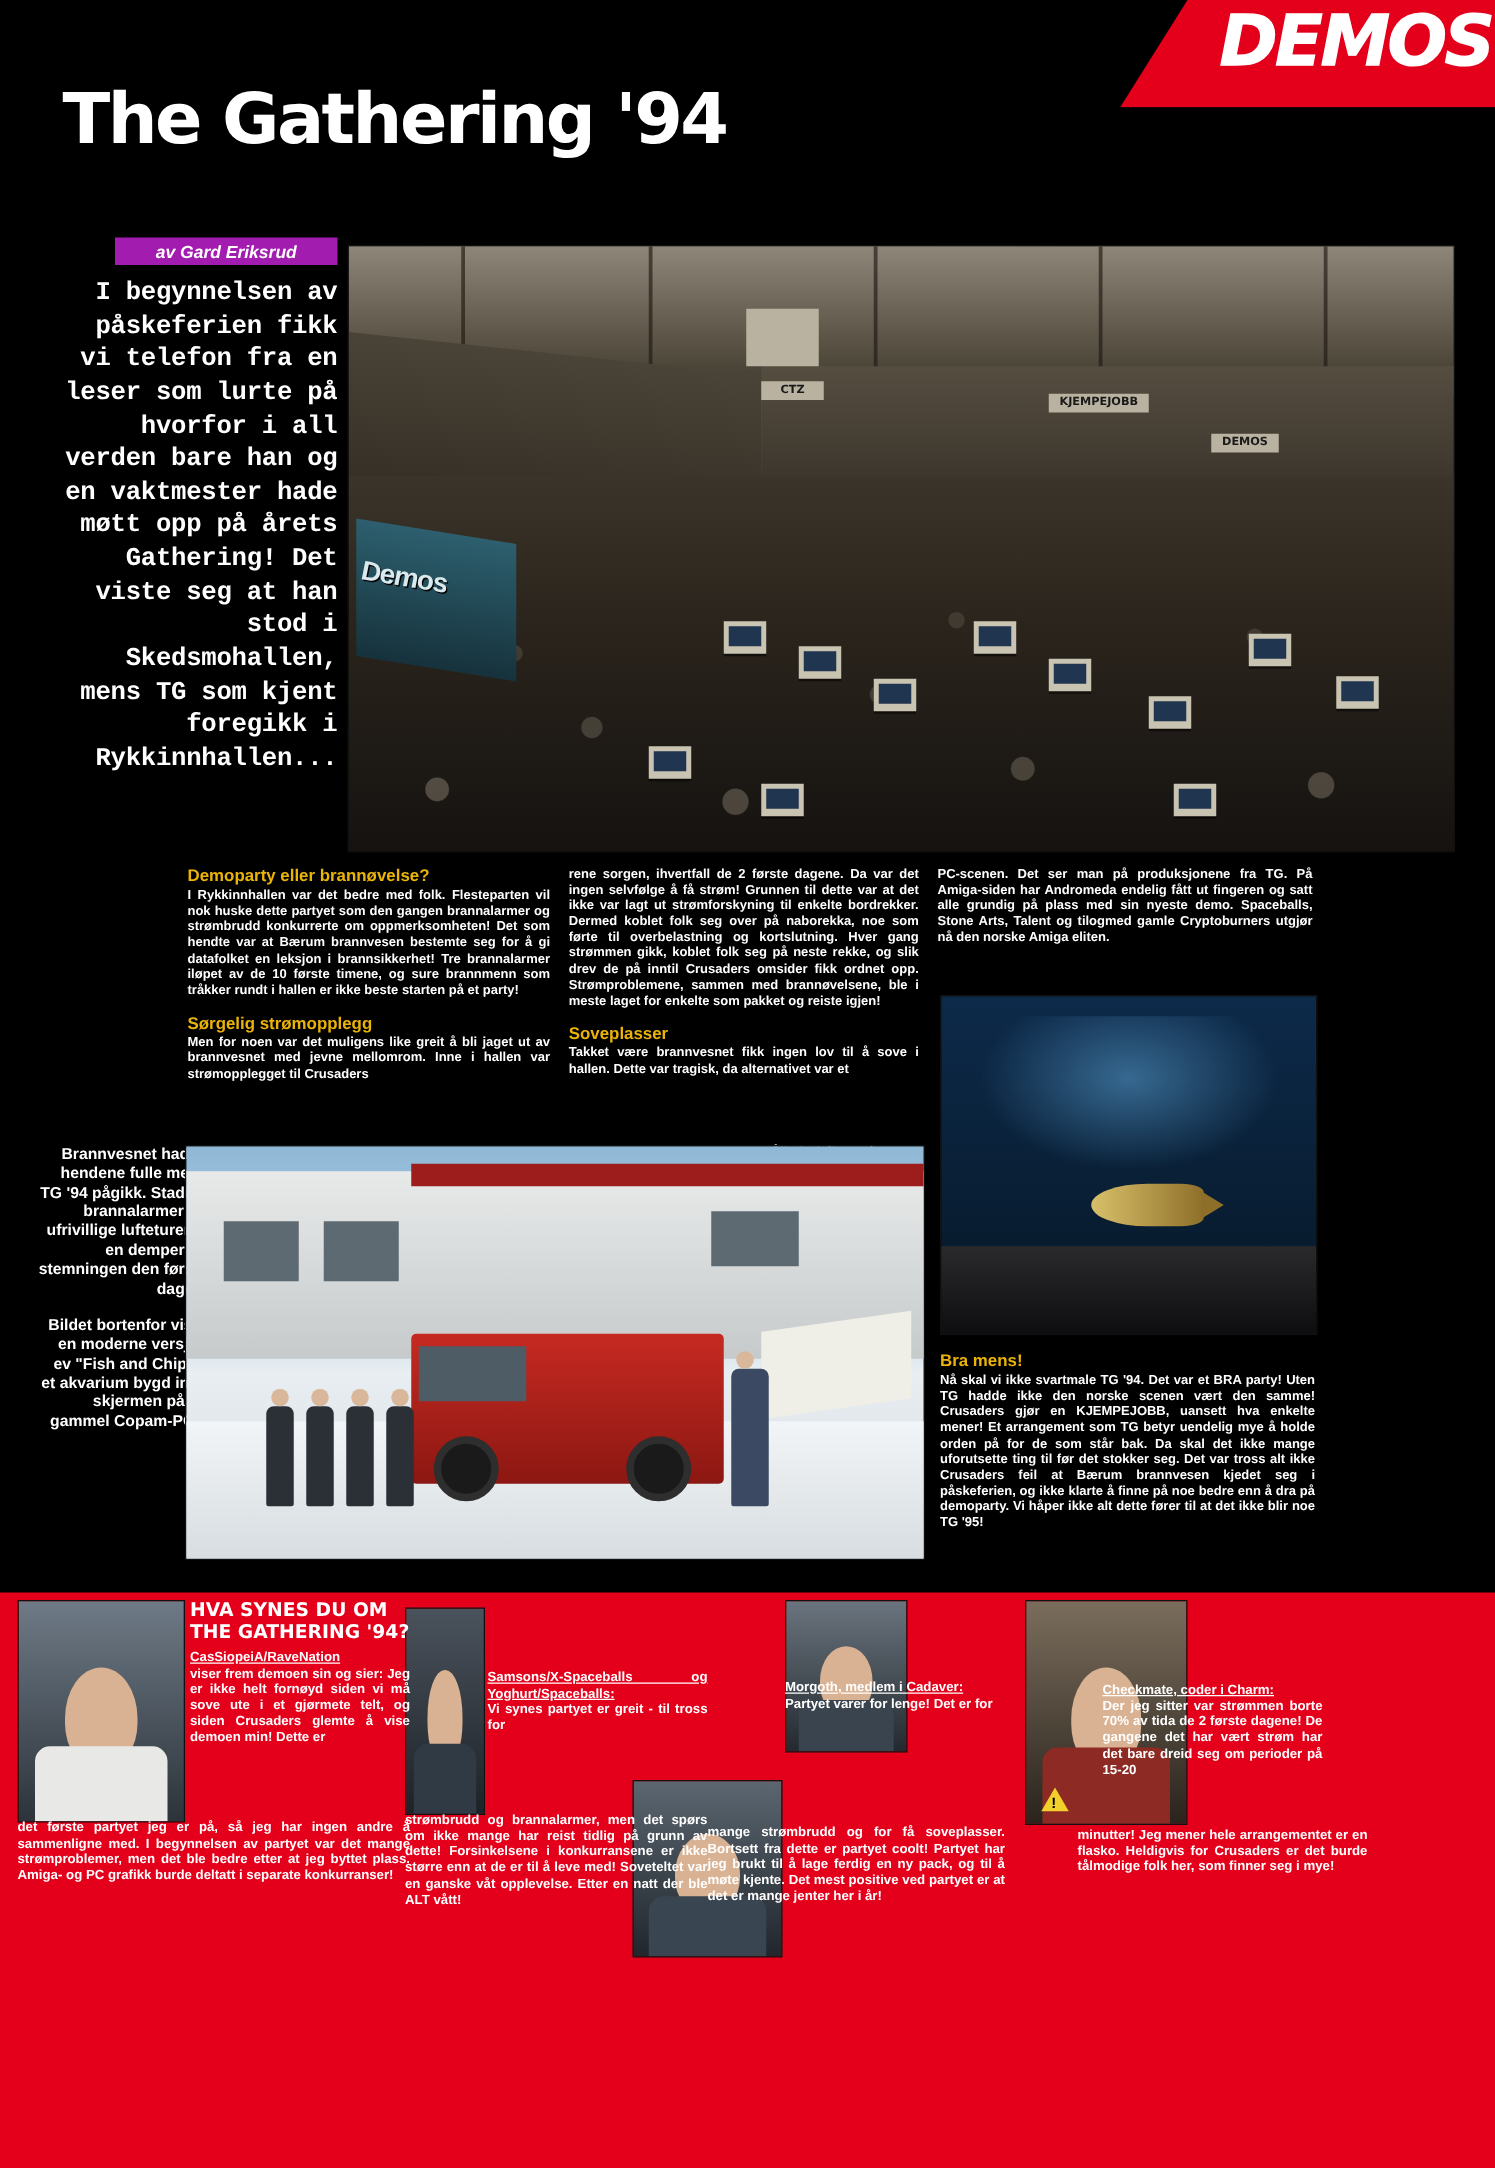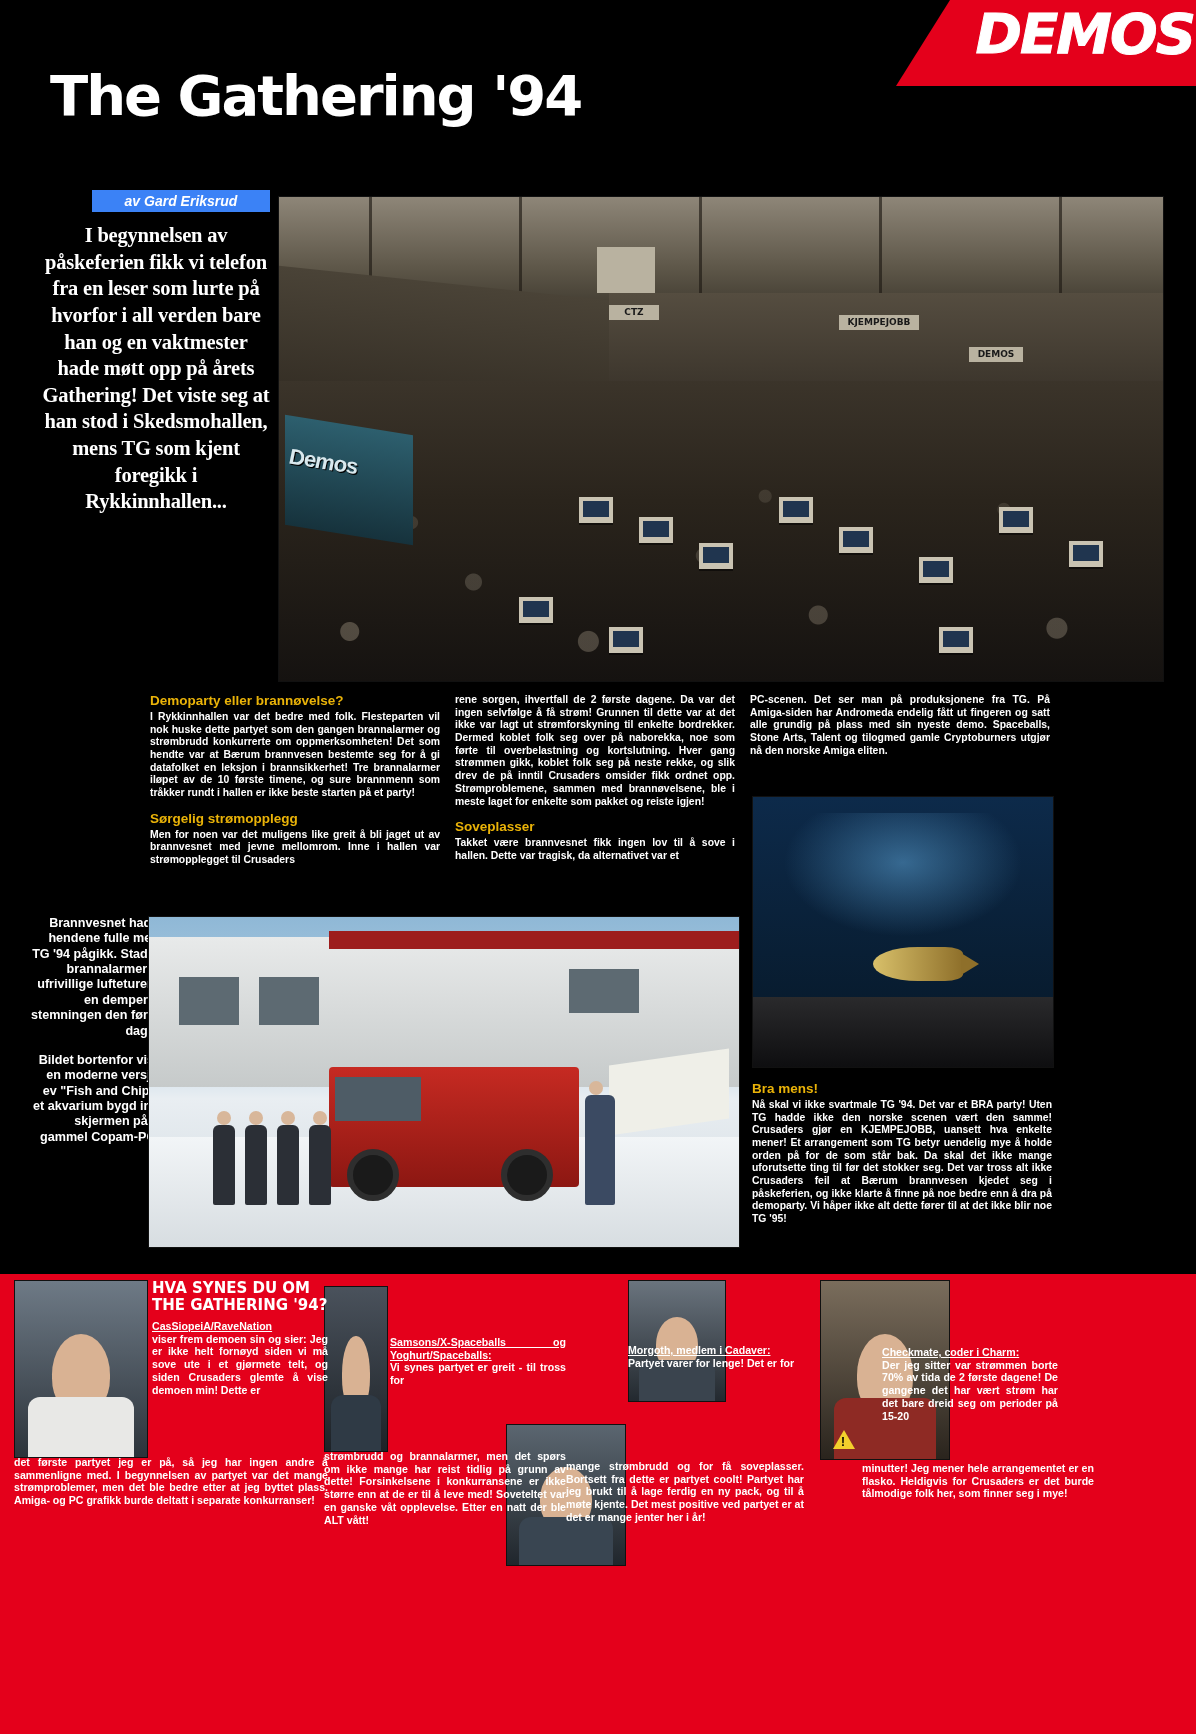--- a/index.html
+++ b/index.html
@@ -38,32 +38,32 @@
     letter-spacing:-2px;
     color:#fff;
     font-family:"DejaVu Sans",sans-serif;
     line-height:1;
     text-shadow:3px 3px 0 #000;
   }
 
   
   .byline{
     position:absolute;left:92px;top:190px;width:178px;height:22px;
-    background:#3b82f6;
+    background:#a21caf;
     color:#fff;font-style:italic;font-weight:bold;font-size:14px;
     text-align:center;line-height:22px;
   }
 
   
   .intro{
     position:absolute;left:42px;top:222px;width:228px;
-    text-align:center;
+    text-align:right;
     font-size:20.5px;line-height:1.30;
     font-weight:bold;color:#fff;
-    font-family:Liberation Serif, serif;
+    font-family:Liberation Mono, monospace;
     letter-spacing:-0.2px;
   }
 
   
   .photo-hall{
     position:absolute;left:278px;top:196px;width:884px;height:484px;
     background:
       radial-gradient(ellipse at 30% 20%, #6b6256 0%, #3a332c 45%, #171410 100%);
     overflow:hidden;
     border:1px solid #111;

